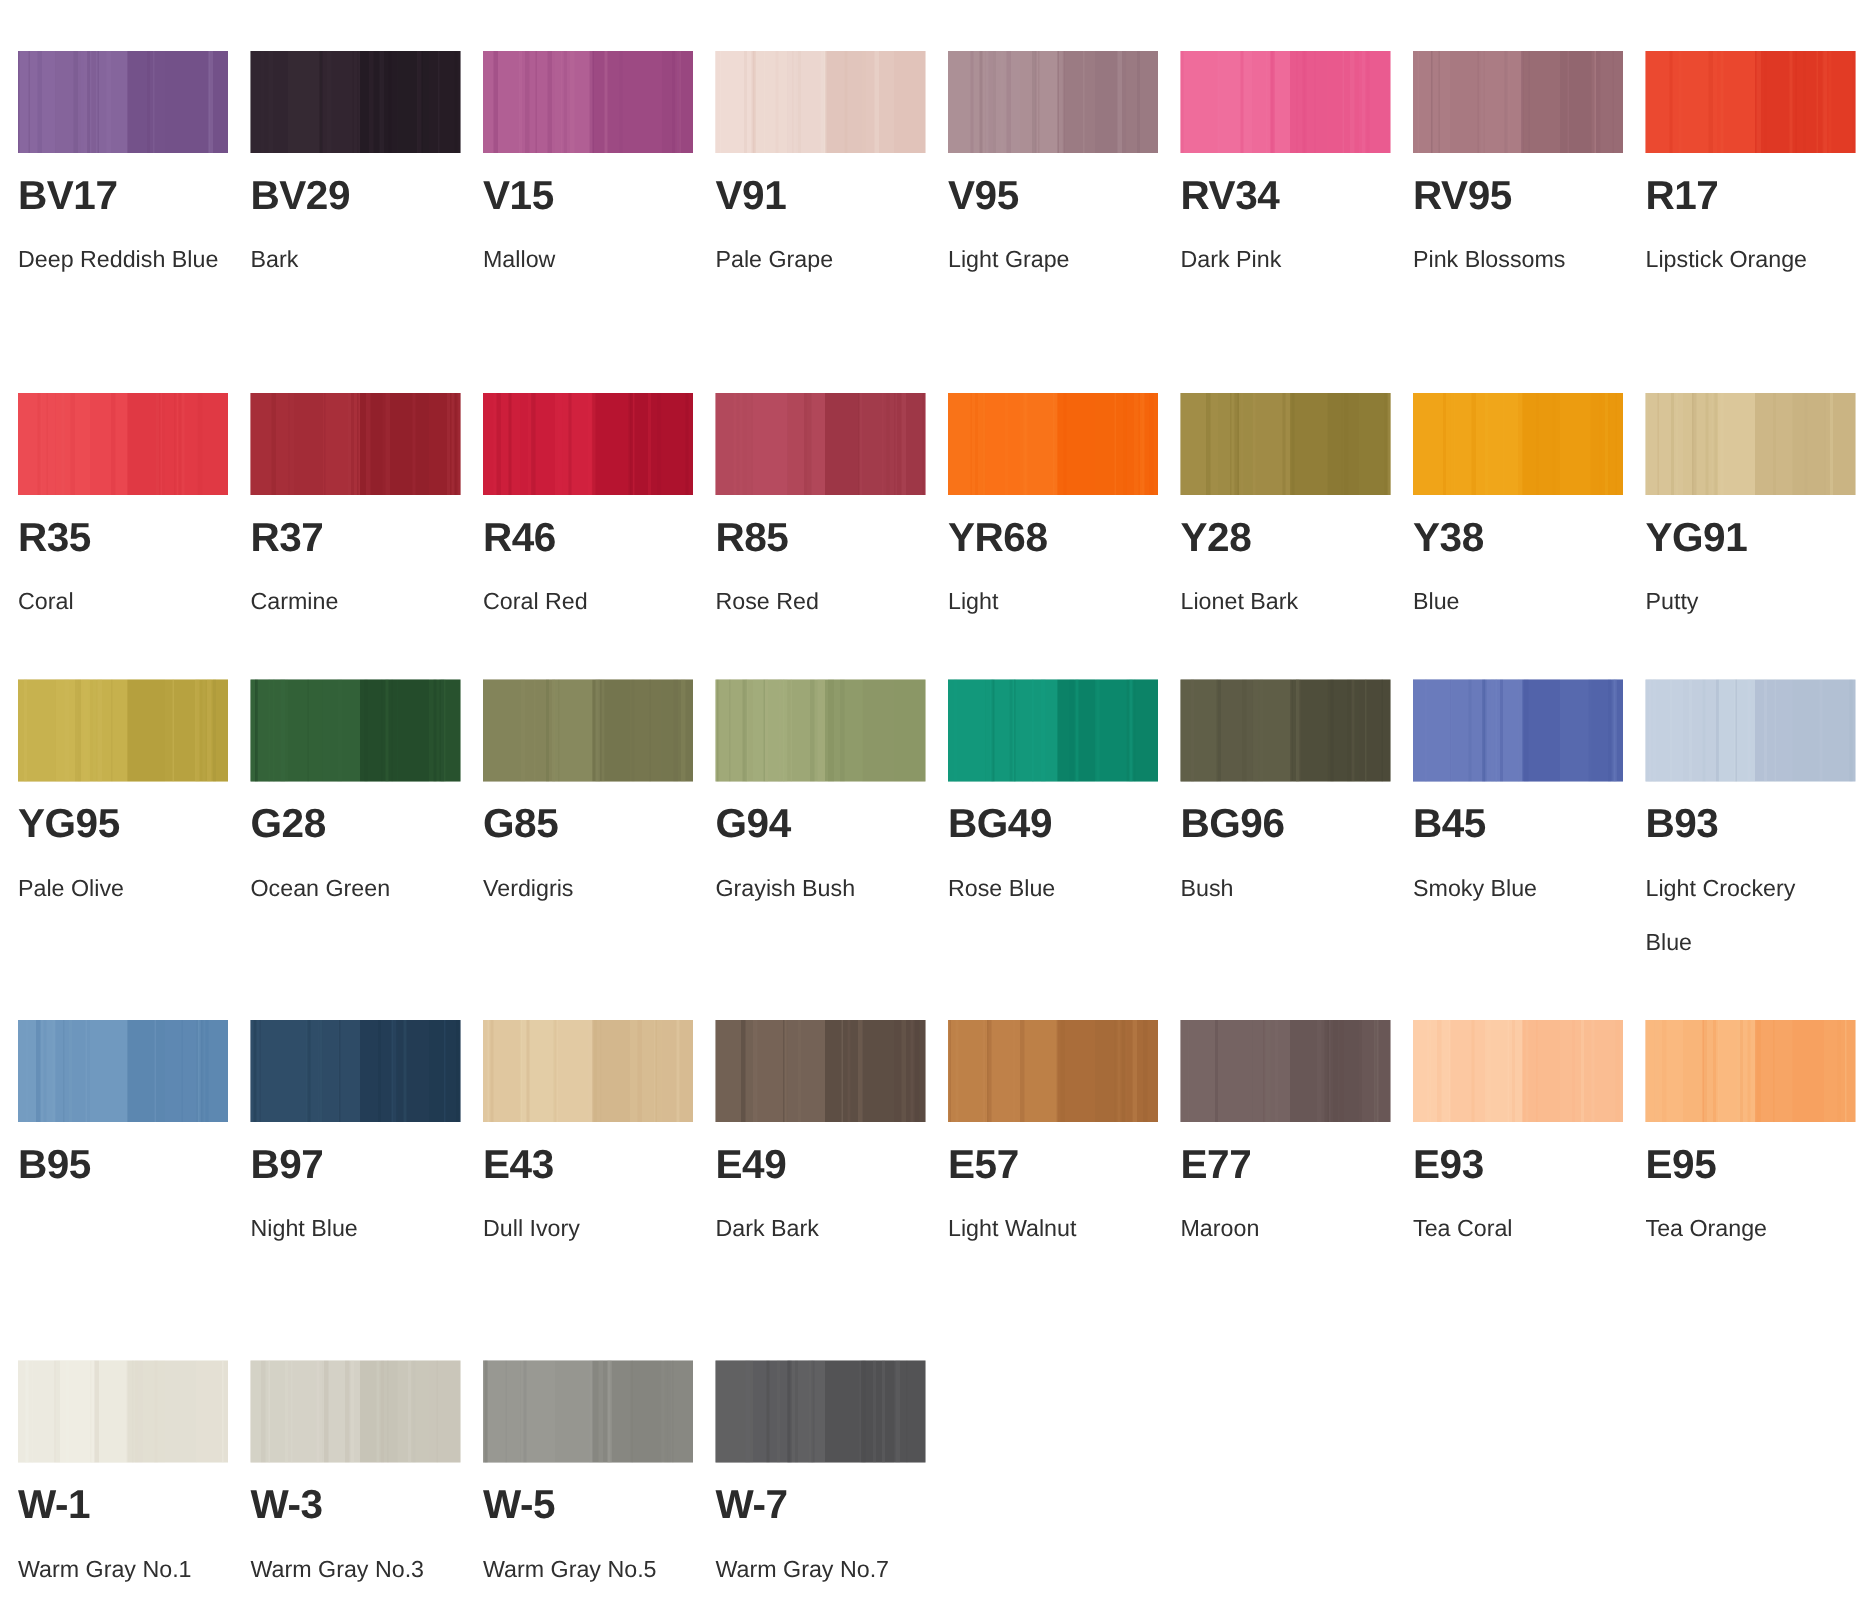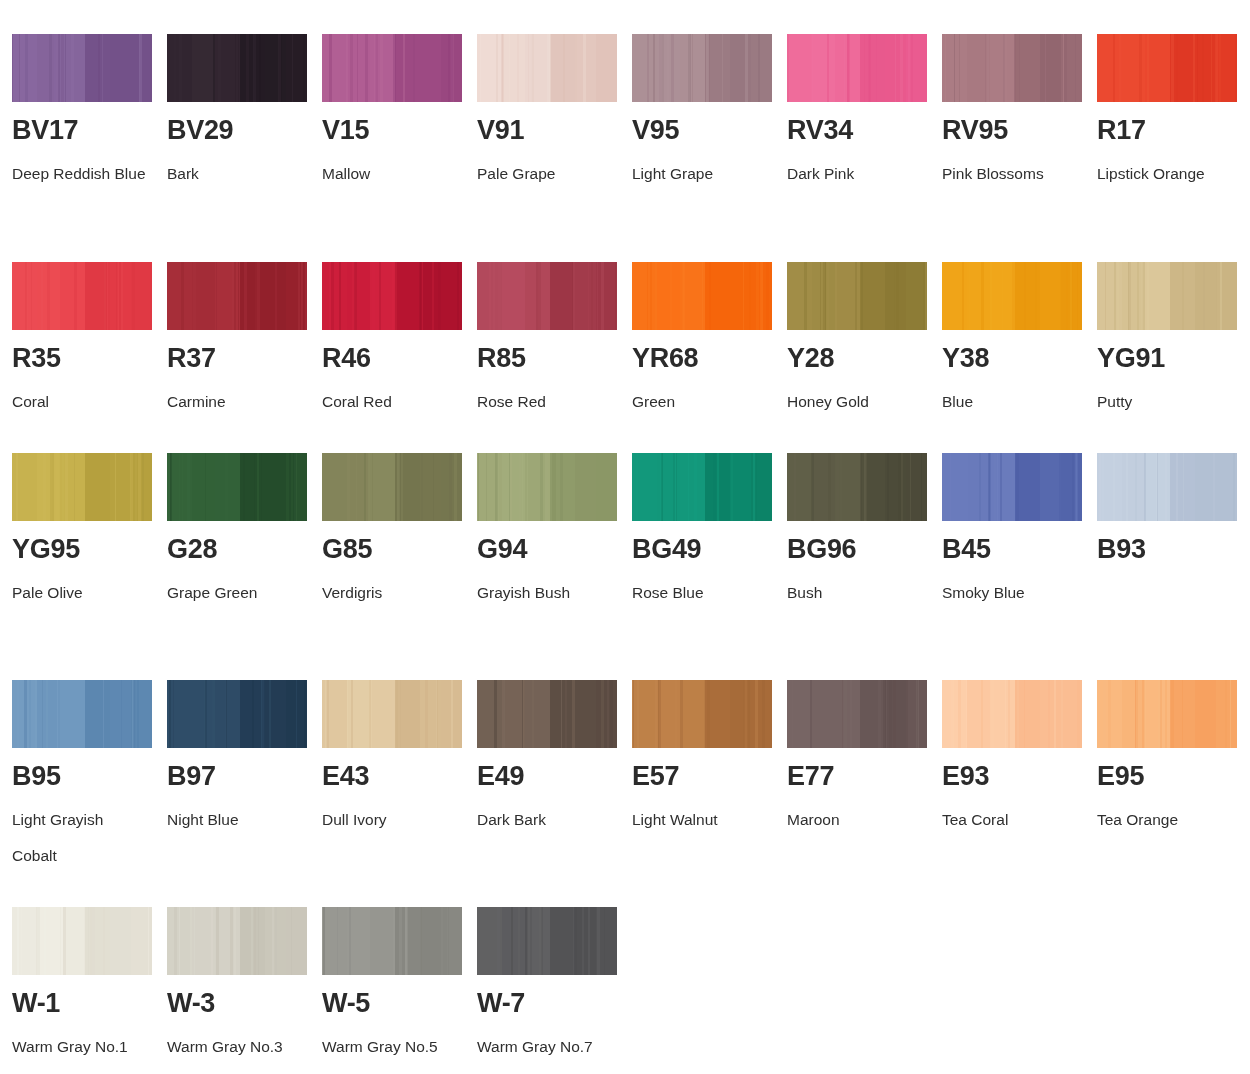--- a/index.html
+++ b/index.html
@@ -438,21 +438,21 @@
             <i style="left: 10.6%; width: 1%; background: rgb(241, 95, 6); opacity: 0.23;"></i>
             <i style="left: 27.3%; width: 1.1%; background: rgb(251, 127, 37); opacity: 0.17;"></i>
             <i style="left: 36.7%; width: 1.4%; background: rgb(251, 127, 37); opacity: 0.31;"></i>
             <i style="left: 35.8%; width: 1%; background: rgb(251, 127, 37); opacity: 0.22;"></i>
             <i style="left: 95.6%; width: 2%; background: rgb(241, 95, 6); opacity: 0.31;"></i>
             <i style="left: 79.2%; width: 0.7%; background: rgb(251, 127, 37); opacity: 0.32;"></i>
             <i style="left: 91.8%; width: 2%; background: rgb(251, 127, 37); opacity: 0.36;"></i>
           </div>
         </div>
         <div class="swatch-code">YR68</div>
-        <div class="swatch-name">Green</div>
+        <div class="swatch-name">Light</div>
       </div>
       <div class="swatch-cell" style="left: 787px; top: 262px;">
         <div class="swatch-chip" title="Y28" style="background: rgb(151, 132, 60);">
           <div class="streaks">
             <i style="left: 0%; width: 18%; background: rgb(168, 148, 80); opacity: 0.58;"></i>
             <i style="left: 18%; width: 16%; background: rgb(168, 148, 80); opacity: 0.43;"></i>
             <i style="left: 34%; width: 18%; background: rgb(168, 148, 80); opacity: 0.51;"></i>
             <i style="left: 52%; width: 18%; background: rgb(133, 116, 49); opacity: 0.33;"></i>
             <i style="left: 70%; width: 15%; background: rgb(133, 116, 49); opacity: 0.64;"></i>
             <i style="left: 85%; width: 15%; background: rgb(133, 116, 49); opacity: 0.52;"></i>
@@ -466,21 +466,21 @@
             <i style="left: 12%; width: 2.2%; background: rgb(133, 116, 49); opacity: 0.37;"></i>
             <i style="left: 26%; width: 1.6%; background: rgb(133, 116, 49); opacity: 0.32;"></i>
             <i style="left: 27.1%; width: 0.9%; background: rgb(133, 116, 49); opacity: 0.34;"></i>
             <i style="left: 77.8%; width: 2%; background: rgb(133, 116, 49); opacity: 0.33;"></i>
             <i style="left: 34.2%; width: 1.3%; background: rgb(168, 148, 80); opacity: 0.38;"></i>
             <i style="left: 48.7%; width: 1.5%; background: rgb(133, 116, 49); opacity: 0.32;"></i>
             <i style="left: 76.5%; width: 0.7%; background: rgb(133, 116, 49); opacity: 0.15;"></i>
           </div>
         </div>
         <div class="swatch-code">Y28</div>
-        <div class="swatch-name">Honey Gold</div>
+        <div class="swatch-name">Lionet Bark</div>
       </div>
       <div class="swatch-cell" style="left: 942px; top: 262px;">
         <div class="swatch-chip" title="Y38" style="background: rgb(239, 160, 20);">
           <div class="streaks">
             <i style="left: 0%; width: 18%; background: rgb(241, 172, 33); opacity: 0.36;"></i>
             <i style="left: 18%; width: 16%; background: rgb(241, 172, 33); opacity: 0.43;"></i>
             <i style="left: 34%; width: 18%; background: rgb(241, 172, 33); opacity: 0.53;"></i>
             <i style="left: 52%; width: 18%; background: rgb(231, 148, 9); opacity: 0.58;"></i>
             <i style="left: 70%; width: 15%; background: rgb(231, 148, 9); opacity: 0.33;"></i>
             <i style="left: 85%; width: 15%; background: rgb(231, 148, 9); opacity: 0.63;"></i>
@@ -580,21 +580,21 @@
             <i style="left: 8.3%; width: 1.3%; background: rgb(58, 107, 62); opacity: 0.28;"></i>
             <i style="left: 62.2%; width: 0.7%; background: rgb(31, 68, 39); opacity: 0.12;"></i>
             <i style="left: 2.1%; width: 1.1%; background: rgb(31, 68, 39); opacity: 0.25;"></i>
             <i style="left: 87.2%; width: 1.4%; background: rgb(31, 68, 39); opacity: 0.39;"></i>
             <i style="left: 89.9%; width: 2.1%; background: rgb(31, 68, 39); opacity: 0.33;"></i>
             <i style="left: 14.3%; width: 1.9%; background: rgb(58, 107, 62); opacity: 0.35;"></i>
             <i style="left: 2.2%; width: 1.4%; background: rgb(31, 68, 39); opacity: 0.38;"></i>
           </div>
         </div>
         <div class="swatch-code">G28</div>
-        <div class="swatch-name">Grape Green</div>
+        <div class="swatch-name">Ocean Green</div>
       </div>
       <div class="swatch-cell" style="left: 322px; top: 453px;">
         <div class="swatch-chip" title="G85" style="background: rgb(126, 127, 85);">
           <div class="streaks">
             <i style="left: 0%; width: 18%; background: rgb(143, 144, 101); opacity: 0.33;"></i>
             <i style="left: 18%; width: 16%; background: rgb(143, 144, 101); opacity: 0.34;"></i>
             <i style="left: 34%; width: 18%; background: rgb(143, 144, 101); opacity: 0.56;"></i>
             <i style="left: 52%; width: 18%; background: rgb(107, 108, 72); opacity: 0.53;"></i>
             <i style="left: 70%; width: 15%; background: rgb(107, 108, 72); opacity: 0.42;"></i>
             <i style="left: 85%; width: 15%; background: rgb(107, 108, 72); opacity: 0.44;"></i>
@@ -748,20 +748,21 @@
             <i style="left: 11.5%; width: 1.1%; background: rgb(204, 215, 228); opacity: 0.33;"></i>
             <i style="left: 42.6%; width: 1%; background: rgb(204, 215, 228); opacity: 0.28;"></i>
             <i style="left: 42.7%; width: 1%; background: rgb(167, 182, 203); opacity: 0.42;"></i>
             <i style="left: 61.5%; width: 0.9%; background: rgb(204, 215, 228); opacity: 0.16;"></i>
             <i style="left: 48.8%; width: 1.2%; background: rgb(204, 215, 228); opacity: 0.27;"></i>
             <i style="left: 20.6%; width: 1.8%; background: rgb(204, 215, 228); opacity: 0.37;"></i>
             <i style="left: 3.7%; width: 1.5%; background: rgb(204, 215, 228); opacity: 0.19;"></i>
           </div>
         </div>
         <div class="swatch-code">B93</div>
+        <div class="swatch-name">Light Crockery Blue</div>
       </div>
     </div>
     <div class="grid-row">
       <div class="swatch-cell" style="left: 12px; top: 680px;">
         <div class="swatch-chip" title="B95" style="background: rgb(102, 144, 184);">
           <div class="streaks">
             <i style="left: 0%; width: 18%; background: rgb(123, 162, 198); opacity: 0.64;"></i>
             <i style="left: 18%; width: 16%; background: rgb(123, 162, 198); opacity: 0.34;"></i>
             <i style="left: 34%; width: 18%; background: rgb(123, 162, 198); opacity: 0.48;"></i>
             <i style="left: 52%; width: 18%; background: rgb(83, 127, 169); opacity: 0.55;"></i>
@@ -777,21 +778,20 @@
             <i style="left: 86.6%; width: 1.6%; background: rgb(83, 127, 169); opacity: 0.42;"></i>
             <i style="left: 8.7%; width: 1.7%; background: rgb(83, 127, 169); opacity: 0.42;"></i>
             <i style="left: 89%; width: 1.7%; background: rgb(83, 127, 169); opacity: 0.4;"></i>
             <i style="left: 12%; width: 1.9%; background: rgb(83, 127, 169); opacity: 0.12;"></i>
             <i style="left: 85.1%; width: 0.7%; background: rgb(83, 127, 169); opacity: 0.15;"></i>
             <i style="left: 24.2%; width: 1.8%; background: rgb(123, 162, 198); opacity: 0.22;"></i>
             <i style="left: 77.8%; width: 0.9%; background: rgb(83, 127, 169); opacity: 0.35;"></i>
           </div>
         </div>
         <div class="swatch-code">B95</div>
-        <div class="swatch-name">Light Grayish Cobalt</div>
       </div>
       <div class="swatch-cell" style="left: 167px; top: 680px;">
         <div class="swatch-chip" title="B97" style="background: rgb(41, 68, 95);">
           <div class="streaks">
             <i style="left: 0%; width: 18%; background: rgb(53, 85, 111); opacity: 0.55;"></i>
             <i style="left: 18%; width: 16%; background: rgb(53, 85, 111); opacity: 0.57;"></i>
             <i style="left: 34%; width: 18%; background: rgb(53, 85, 111); opacity: 0.44;"></i>
             <i style="left: 52%; width: 18%; background: rgb(28, 52, 73); opacity: 0.4;"></i>
             <i style="left: 70%; width: 15%; background: rgb(28, 52, 73); opacity: 0.46;"></i>
             <i style="left: 85%; width: 15%; background: rgb(28, 52, 73); opacity: 0.62;"></i>

